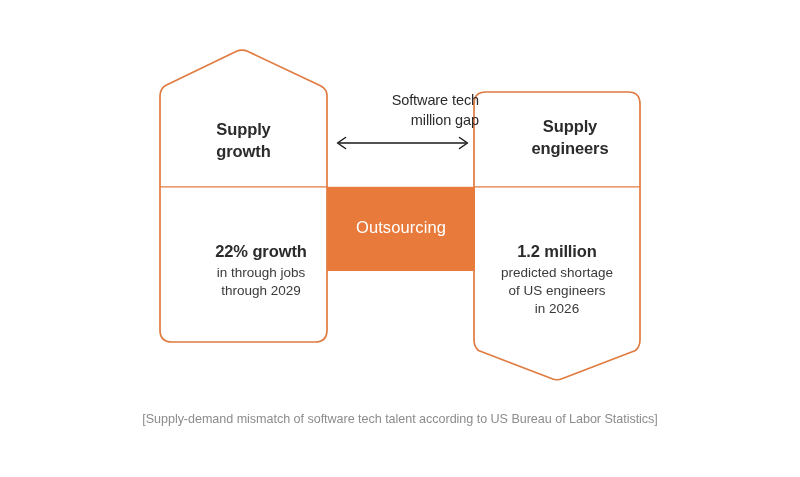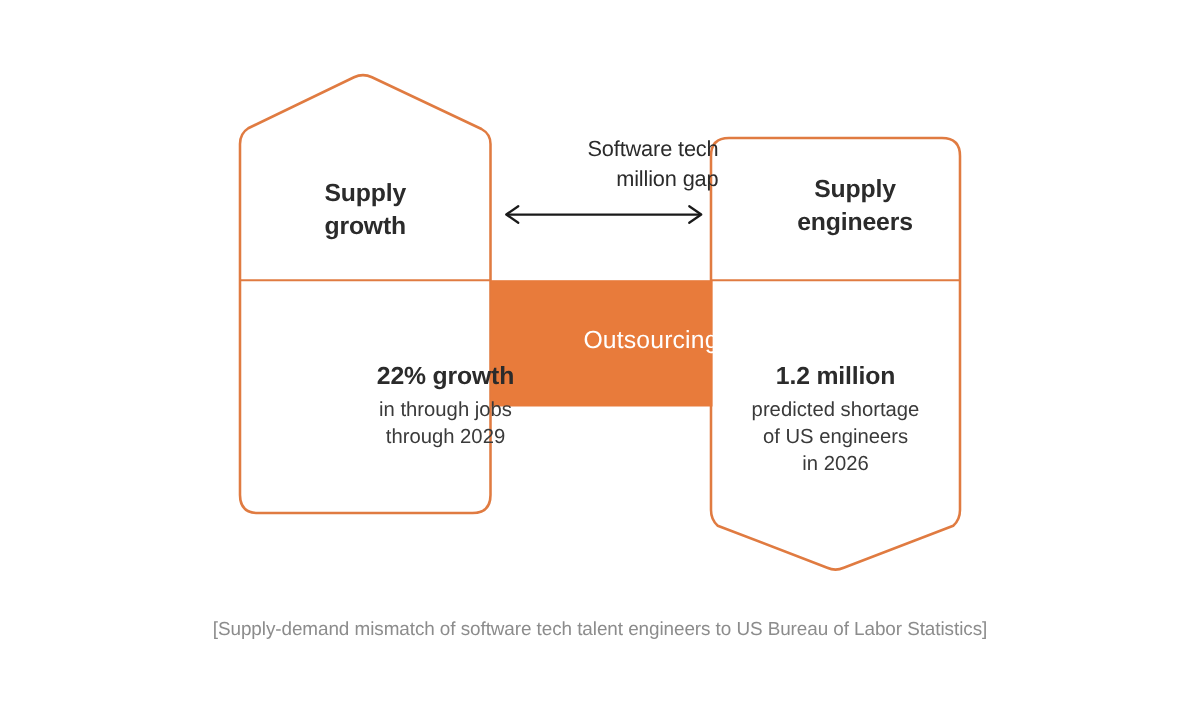--- a/index.html
+++ b/index.html
@@ -66,21 +66,20 @@
   .stat-sub {
     font-size: 13.5px;
     font-weight: normal;
     color: #3a3a3a;
     line-height: 1.32;
   }
   #left-stat {
     left: 160px;
     top: 241px;
     width: 202px;
-    padding-left: 36px;
   }
   #right-stat {
     left: 474px;
     top: 241px;
     width: 166px;
   }
 
   
   #gap-label {
     position: absolute;
@@ -97,21 +96,20 @@
   
   #outsourcing-label {
     position: absolute;
     left: 327px;
     top: 218px;
     width: 148px;
     text-align: center;
     font-size: 16.5px;
     color: #ffffff;
     letter-spacing: 0.1px;
-    padding-left: 33px;
   }
 
   
   #caption {
     position: absolute;
     left: 0;
     top: 412px;
     width: 800px;
     text-align: center;
     font-size: 12.6px;
@@ -185,15 +183,15 @@
     <div class="stat-sub">in 2026</div>
   </div>
 
   <div id="gap-label">
     <div>Software tech</div>
     <div>million gap</div>
   </div>
 
   <div id="outsourcing-label">Outsourcing</div>
 
-  <div id="caption">[Supply-demand mismatch of software tech talent engineers to US Bureau of Labor Statistics]</div>
+  <div id="caption">[Supply-demand mismatch of software tech talent according to US Bureau of Labor Statistics]</div>
 
 </div>
 
 </body></html>

